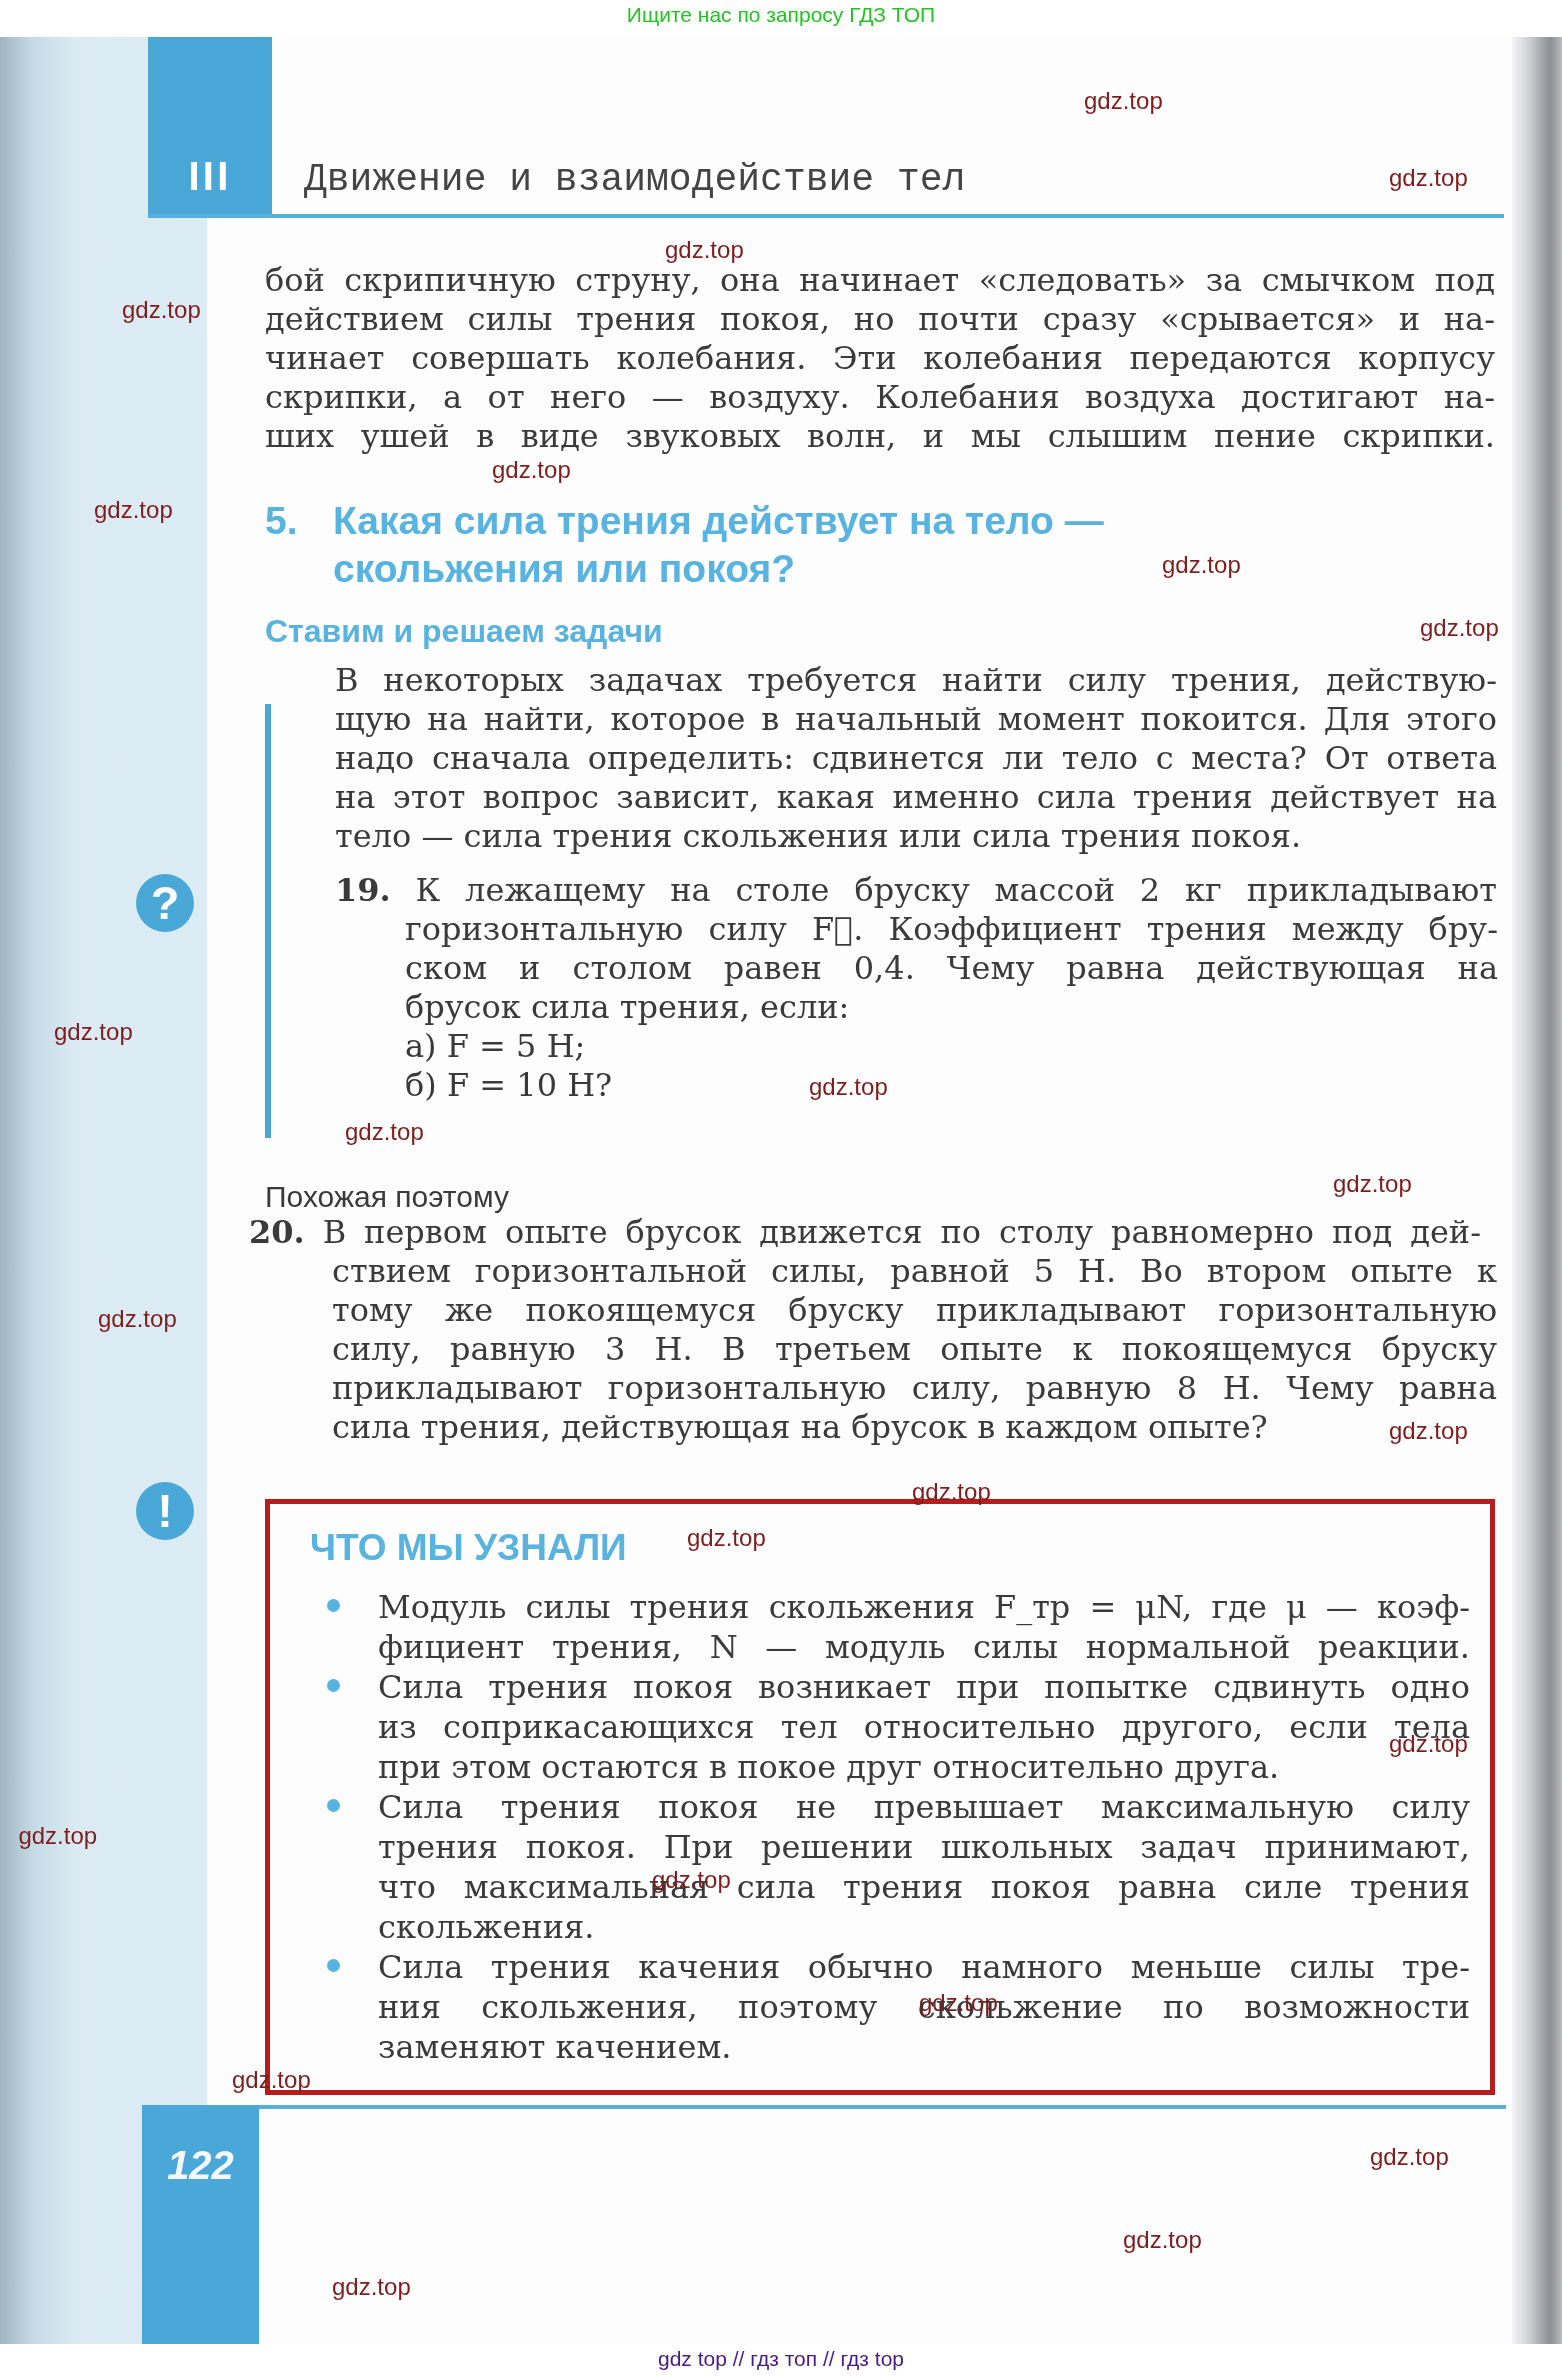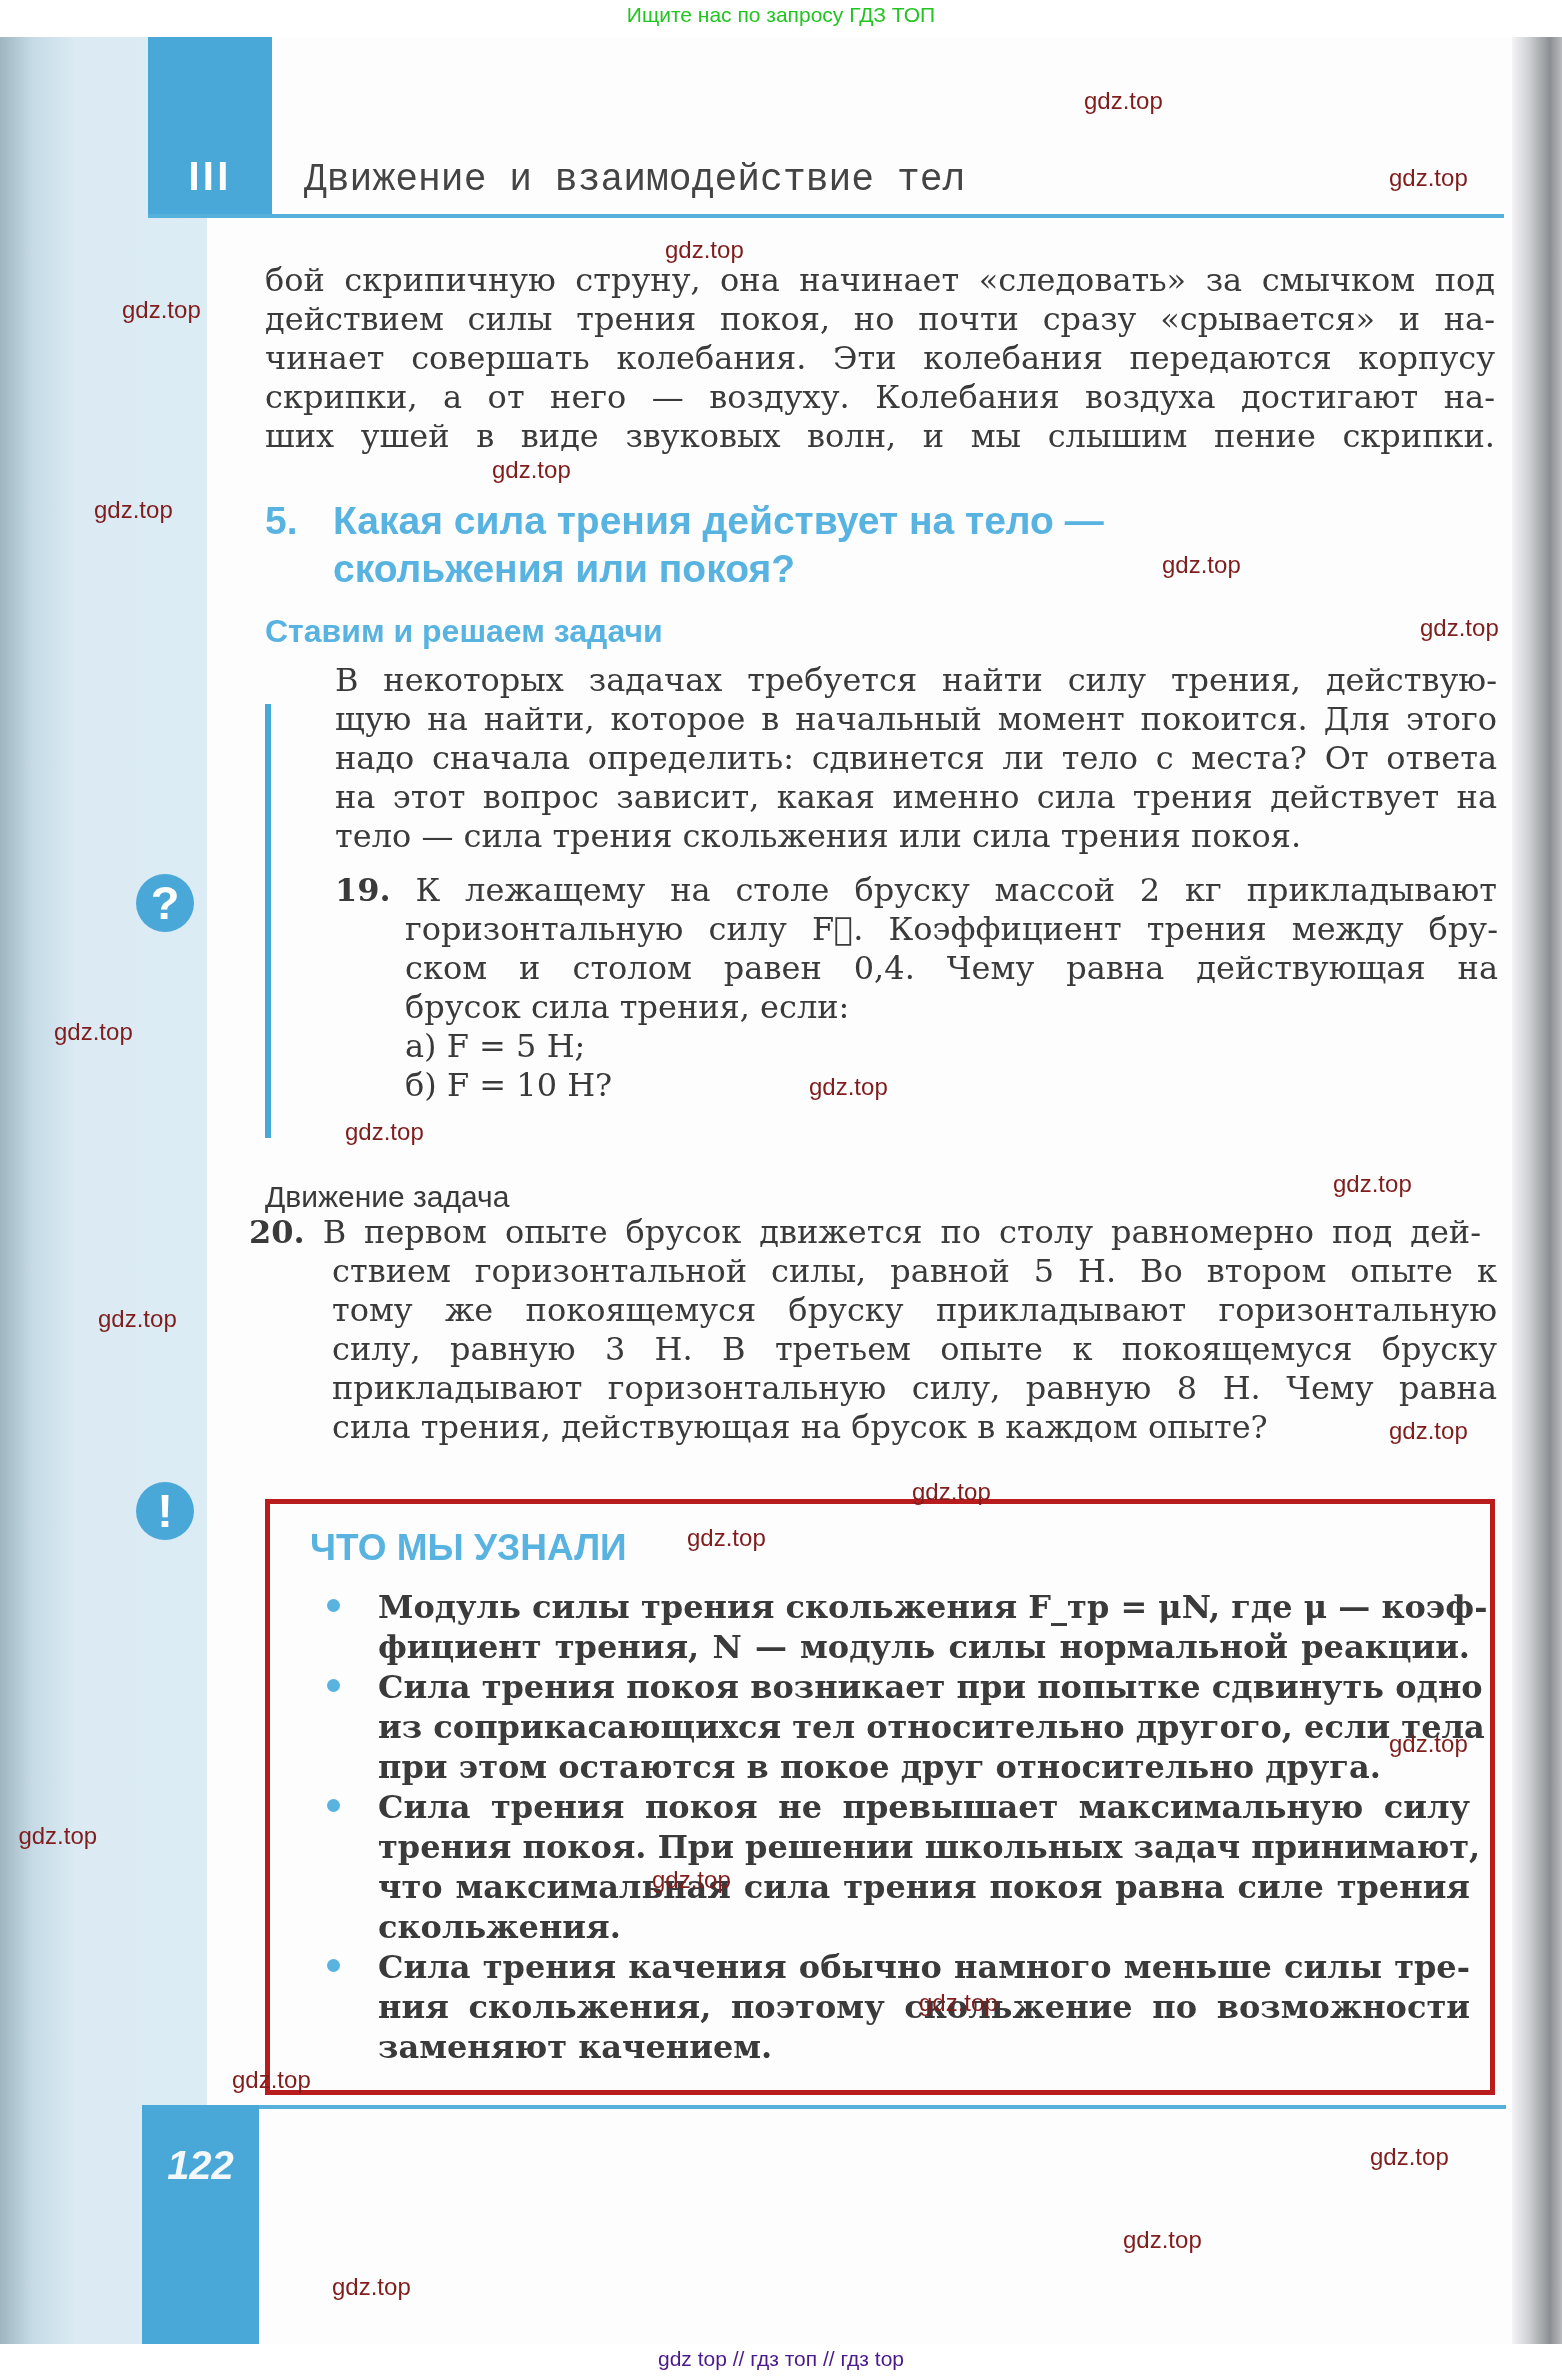--- a/index.html
+++ b/index.html
@@ -81,21 +81,21 @@
   .learned-box {
     position: absolute; left: 265px; top: 1462px; width: 1230px; height: 596px;
     border: 5px solid #b91c1c; box-sizing: border-box;
   }
   .learned-title {
     position: absolute; left: 40px; top: 23.4px;
     font-family: "Liberation Sans", sans-serif; font-weight: bold;
     font-size: 37px; color: #58b3e0;
   }
   .bullets { position: absolute; left: 0; top: 83px; width: 100%; }
-  .bullet-item { position: relative; padding-left: 108px; padding-right: 20px; font-weight: bold; }
+  .bullet-item { position: relative; padding-left: 108px; padding-right: 20px; }
   .bullet-dot {
     position: absolute; left: 57px; top: 11.7px; width: 13.3px; height: 13.3px; border-radius: 50%;
     background: #58b3e0;
   }
   .bullet-item .line { font-size: 32px; line-height: 40px; color: #3a3a3a; }
   .foot-rule {
     position: absolute; left: 142px; top: 2068px; width: 1364px; height: 4.2px; background: #56b0dc;
   }
   .page-tab {
     position: absolute; left: 142px; top: 2068px; width: 117px; height: 239px; background: #4aa8d8;
@@ -164,21 +164,21 @@
     <span class="line"><b>19.</b> <span>К лежащему на столе бруску массой 2 кг прикладывают</span></span>
   </div>
   <div class="body-text" style="left:405px; top:873px; width:1093px;">
     <span class="line">горизонтальную силу F⃗. Коэффициент трения между бру-</span>
     <span class="line">ском и столом равен 0,4. Чему равна действующая на</span>
     <span class="line end">брусок сила трения, если:</span>
     <span class="line end">а) F = 5 Н;</span>
     <span class="line end">б) F = 10 Н?</span>
   </div>
 
-  <div class="similar">Движение задача</div>
+  <div class="similar">Похожая поэтому</div>
 
   <div class="body-text" style="left:249px; top:1176px; width:1232px;">
     <span class="line"><b>20.</b> <span>В первом опыте брусок движется по столу равномерно под дей-</span></span>
   </div>
   <div class="body-text" style="left:332px; top:1215px; width:1165px;">
     <span class="line">ствием горизонтальной силы, равной 5 Н. Во втором опыте к</span>
     <span class="line">тому же покоящемуся бруску прикладывают горизонтальную</span>
     <span class="line">силу, равную 3 Н. В третьем опыте к покоящемуся бруску</span>
     <span class="line">прикладывают горизонтальную силу, равную 8 Н. Чему равна</span>
     <span class="line end">сила трения, действующая на брусок в каждом опыте?</span>

